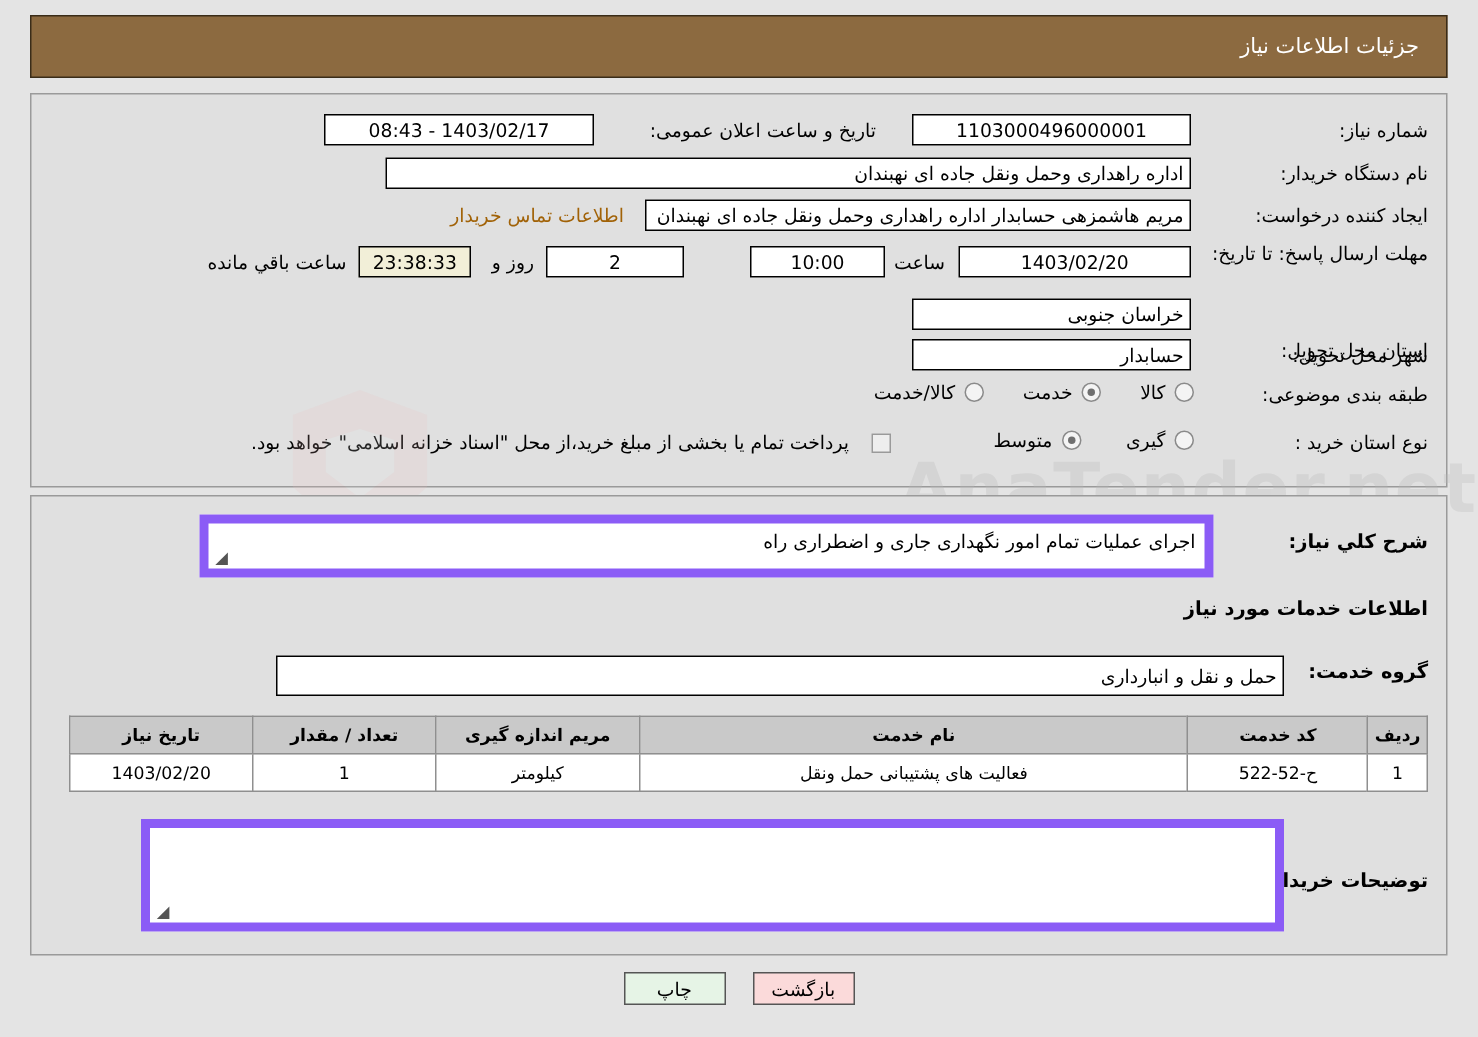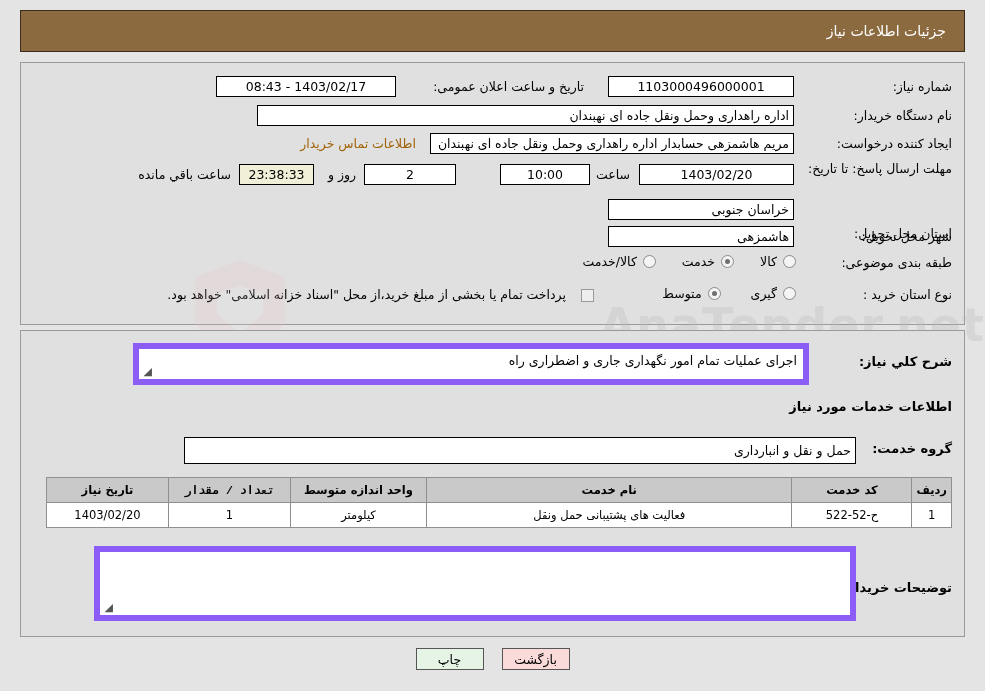--- a/index.html
+++ b/index.html
@@ -230,21 +230,21 @@
       <span class="lbl">استان محل تحویل:</span>
     </div>
     <div class="fld right" style="position:absolute; top:136px; right:170px; width:186px;">
       <span>خراسان جنوبی</span>
     </div>
 
     <div class="row" style="top:166px; right:12px;">
       <span class="lbl">شهر محل تحویل:</span>
     </div>
     <div class="fld right" style="position:absolute; top:163px; right:170px; width:186px;">
-      <span>هاشمزهی</span>
+      <span>حسابدار</span>
     </div>
 
     <div class="row" style="top:192px; right:12px;">
       <span class="lbl">طبقه بندی موضوعی:</span>
     </div>
     <div class="row" style="top:191px; right:168px; gap:26px;">
       <span class="radio-grp">
         <span class="radio" id="cat0"></span>
         <span class="radio-lab">کالا</span>
       </span>
@@ -298,22 +298,22 @@
     <div class="fld right" style="position:absolute; top:106px; right:108px; width:672px; height:27px;">
       <span>حمل و نقل و انبارداری</span>
     </div>
 
     <table class="svc" style="top:146px; right:12px; width:906px;">
       <thead>
         <tr>
           <th style="width:36px;">ردیف</th>
           <th style="width:120px;">کد خدمت</th>
           <th>نام خدمت</th>
-          <th style="width:136px;">واحد اندازه متوسط</th>
-          <th style="width:122px;font-family:Liberation Mono, monospace;">تعداد / مقدار</th>
+          <th style="width:136px;">مریم اندازه گیری</th>
+          <th style="width:122px;">تعداد / مقدار</th>
           <th style="width:122px;">تاریخ نیاز</th>
         </tr>
       </thead>
       <tbody>
         <tr>
           <td>1</td>
           <td>ح-52-522</td>
           <td>فعالیت های پشتیبانی حمل ونقل</td>
           <td>کیلومتر</td>
           <td>1</td>

